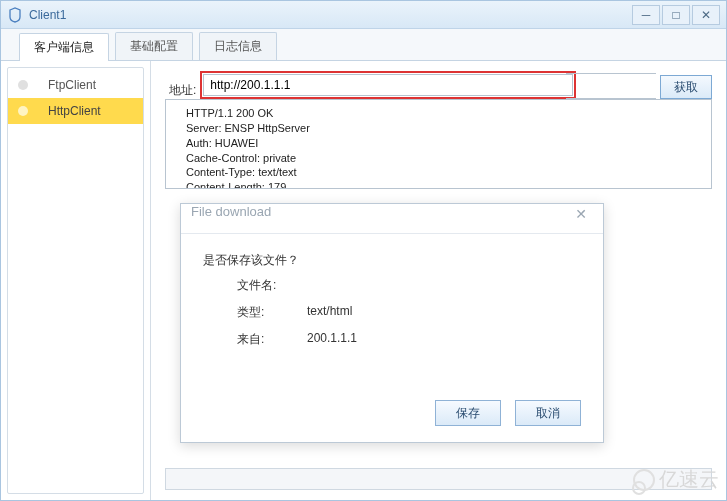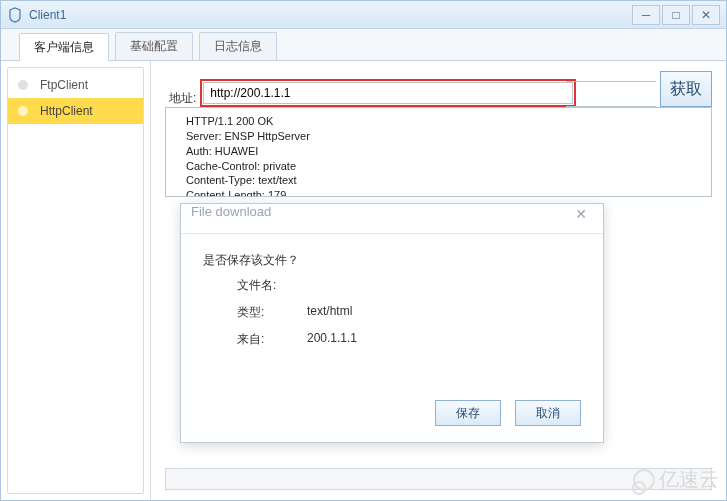--- a/index.html
+++ b/index.html
@@ -90,21 +90,21 @@
     border: 1px solid #d4dde6;
     height: 100%;
     border-radius: 2px;
     padding: 4px 0;
   }
   .side-item {
     display: flex;
     align-items: center;
     padding: 6px 10px;
     color: #555;
-    gap: 12px;
+    gap: 20px;
   }
   .side-item .dot {
     width: 10px; height: 10px;
     border-radius: 50%;
   }
   .side-item.inactive .dot { background: #e0e0e0; }
   .side-item.active { background: #ffda4d; color: #444; }
   .side-item.active .dot { background: #fff4c2; }
   .main {
     flex: 1;
@@ -134,25 +134,25 @@
     outline: none;
   }
   .addr-trail {
     height: 26px;
     border-top: 1px solid #b8c4d0;
     border-bottom: 1px solid #b8c4d0;
     flex: 1;
     margin-left: -14px;
   }
   .fetch-btn {
-    width: 52px; height: 36px;
+    width: 52px; height: 24px;
     border: 1px solid #7da9d4;
     background: linear-gradient(#f4f9fe, #dbeaf8);
     color: #2a4c70;
-    font-size: 16px;
+    font-size: 12px;
     cursor: pointer;
   }
   .response-box {
     border: 1px solid #b8c4d0;
     height: 90px;
     padding: 6px 20px;
     font-size: 11px;
     color: #222;
     background: #fff;
     line-height: 1.35;

